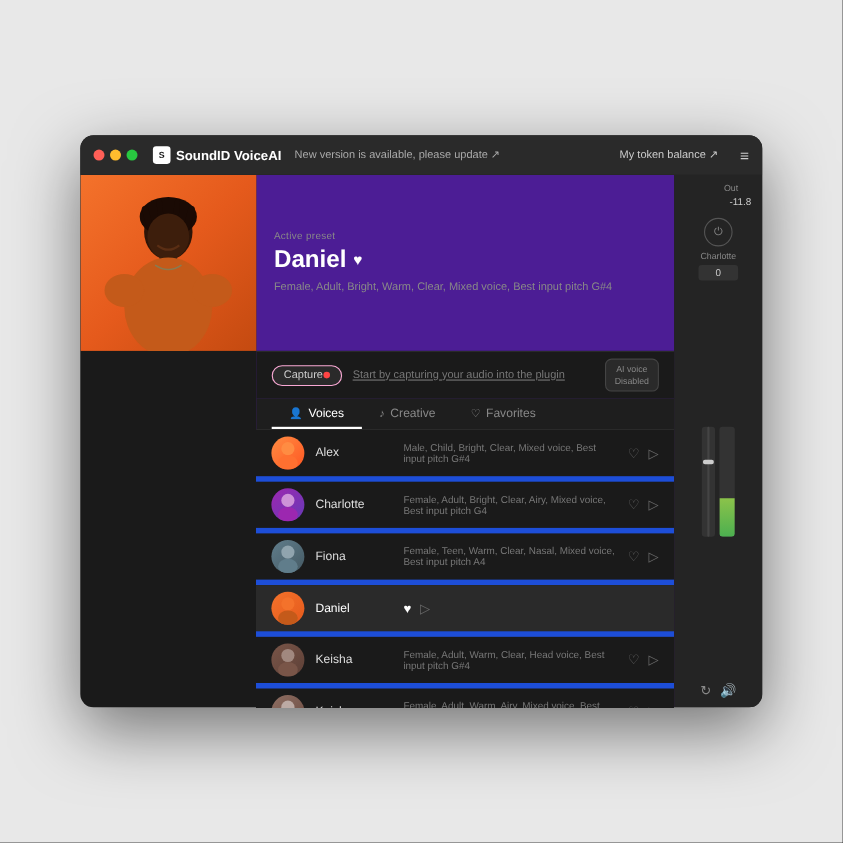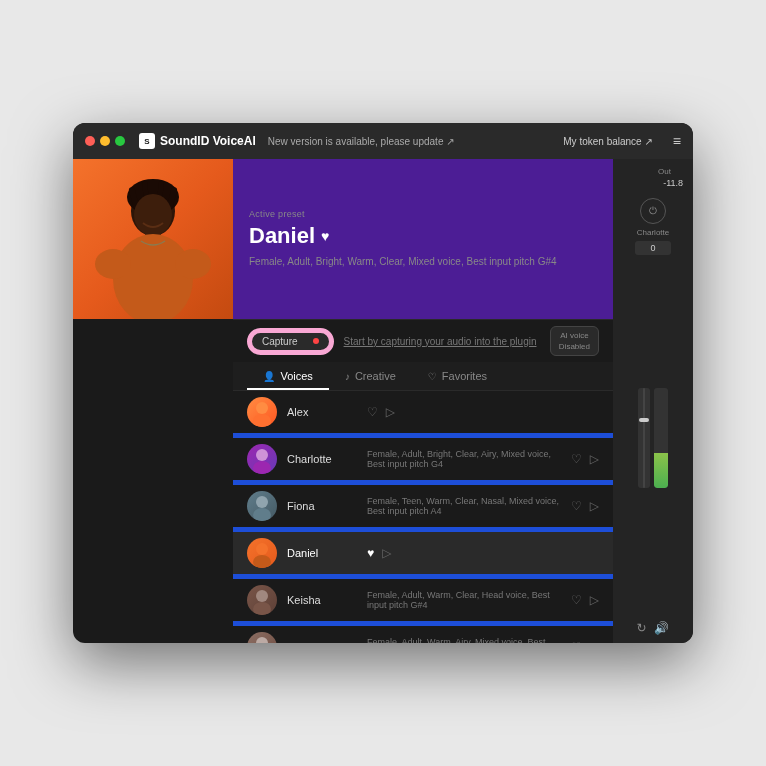--- a/index.html
+++ b/index.html
@@ -278,28 +278,28 @@
     .capture-bar {
       background: #1a1a1a;
       padding: 6px 14px;
       display: flex;
       align-items: center;
       gap: 10px;
       border-top: 1px solid #2a2a2a;
     }
     .capture-btn {
       background: #2a2a2a;
-      border: 5px solid #f9a8d4;
+      border: 1px solid #f9a8d4;
       border-radius: 14px;
       padding: 3px 10px;
       color: #ccc;
       font-size: 10px;
       display: flex;
       align-items: center;
-      gap: 15px;
+      gap: 0;
       cursor: pointer;
     }
     .capture-dot {
       width: 6px;
       height: 6px;
       background: #ff4444;
       border-radius: 50%;
     }
     .capture-hint {
       color: #777;
@@ -525,20 +525,21 @@
       <div class="voice-list">
 
         <div class="voice-row">
           <div class="voice-avatar avatar-alex">
             <svg width="30" height="30" viewBox="0 0 30 30">
                 <circle cx="15" cy="11" r="6" fill="#ff8c42"></circle>
                 <ellipse cx="15" cy="24" rx="9" ry="7" fill="#ff7030"></ellipse>
               </svg>
           </div>
           <div class="voice-name">Alex</div>
+          <div class="voice-tags">Male, Child, Bright, Clear, Mixed voice, Best input pitch G#4</div>
           <div class="voice-actions">
             <span class="voice-heart">♡</span>
             <span class="voice-play">▷</span>
           </div>
         </div>
 
         <div class="voice-row">
           <div class="voice-avatar avatar-charlotte">
             <svg width="30" height="30" viewBox="0 0 30 30">
                 <circle cx="15" cy="11" r="6" fill="#ce93d8"></circle>

